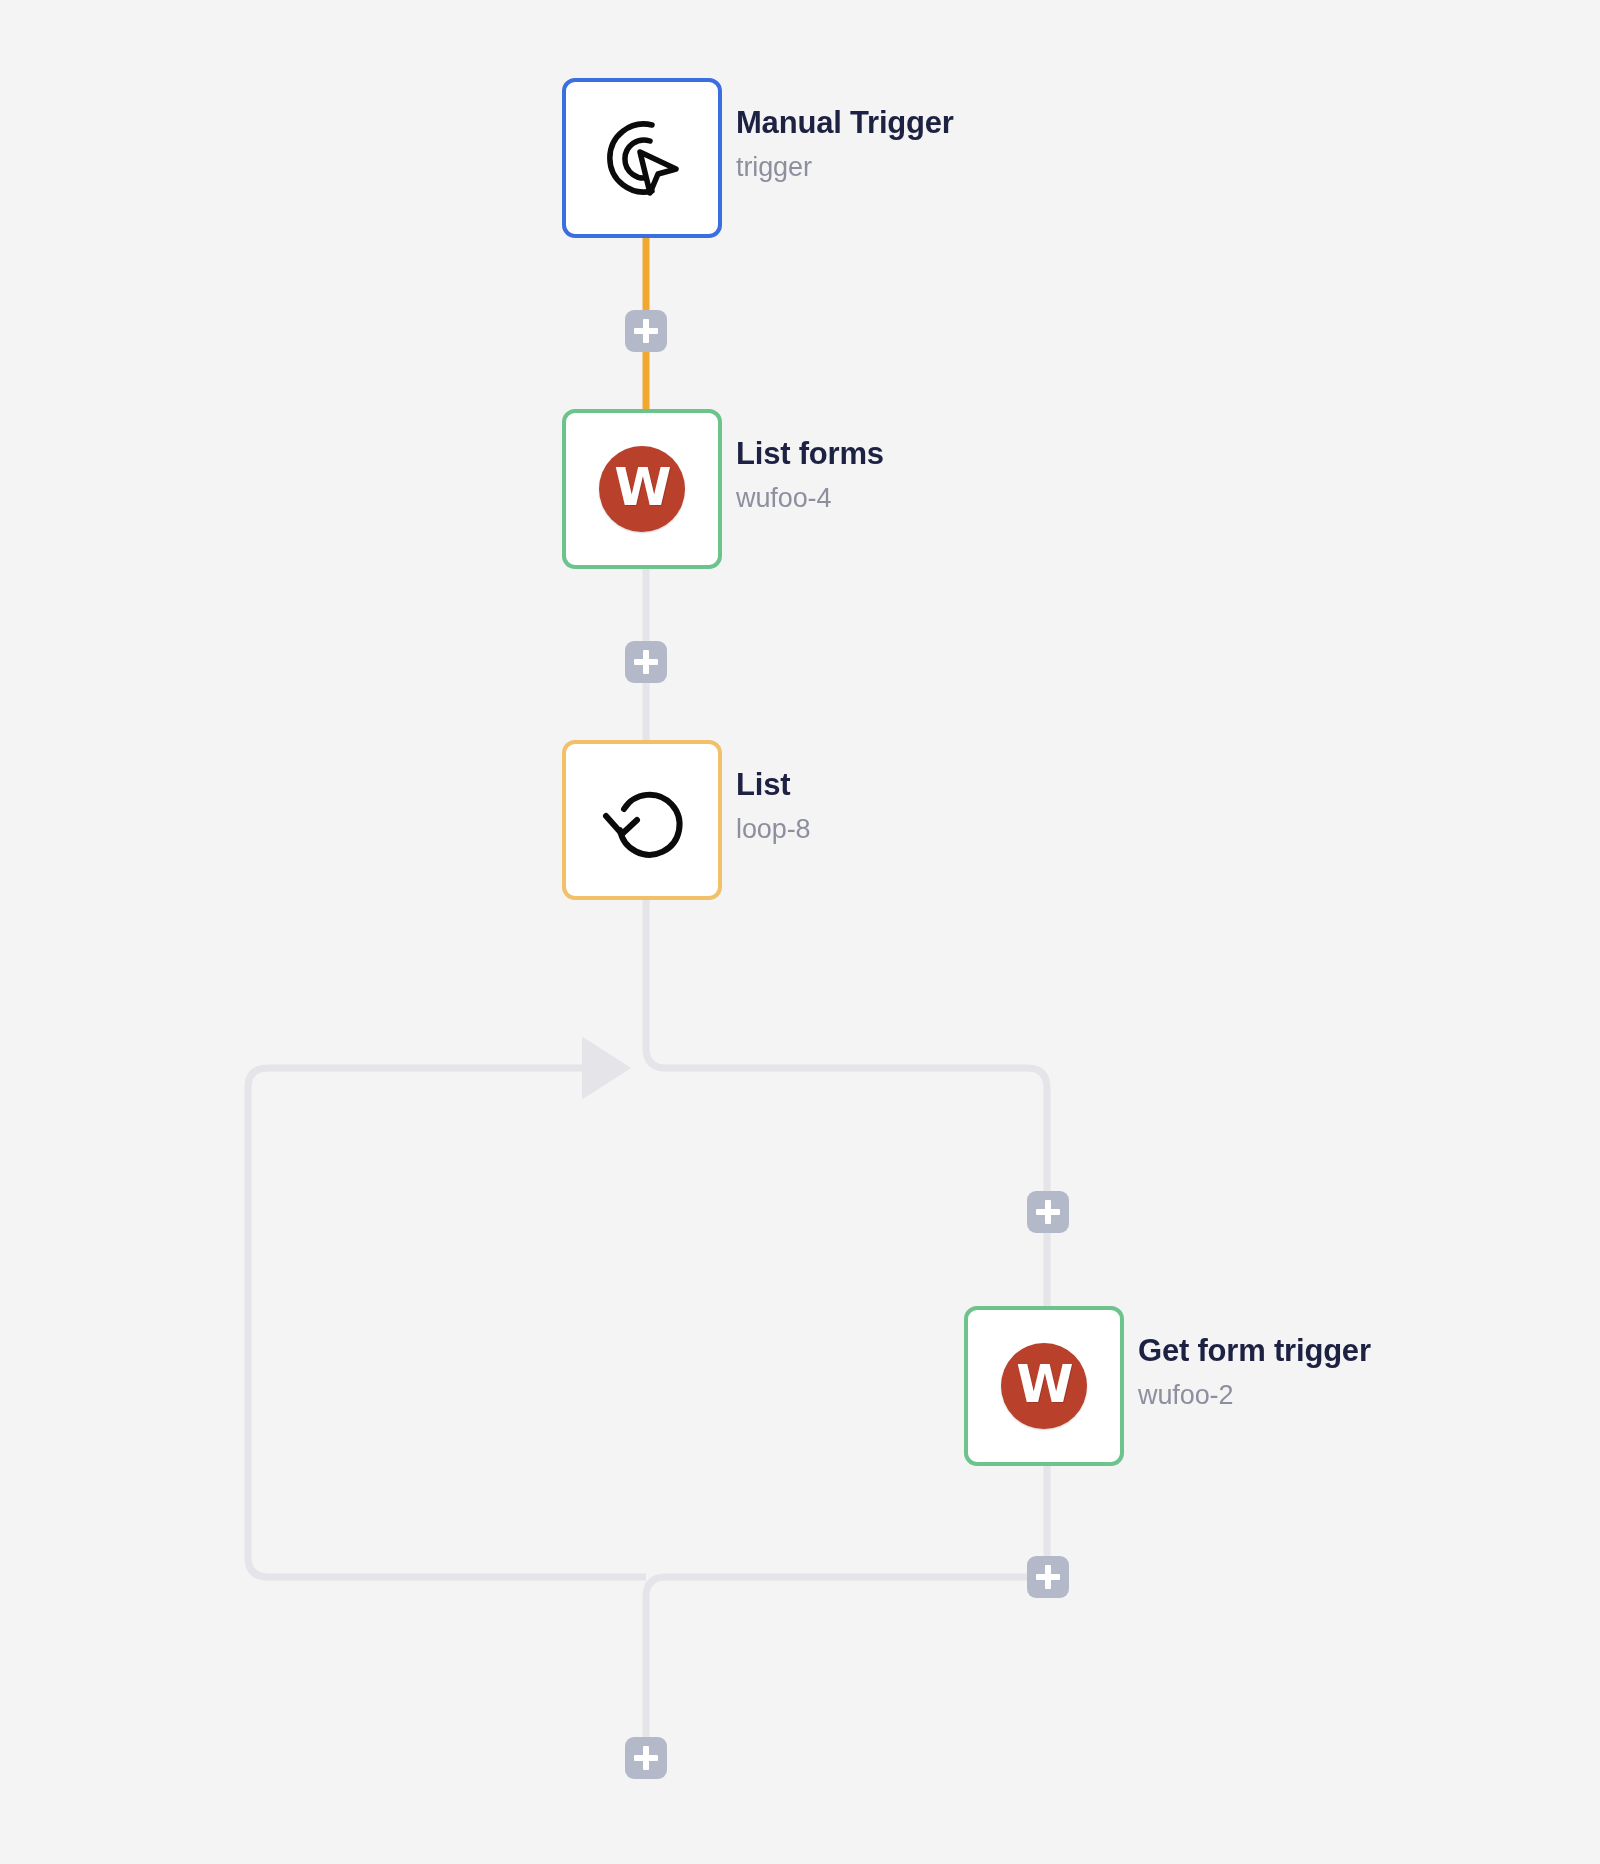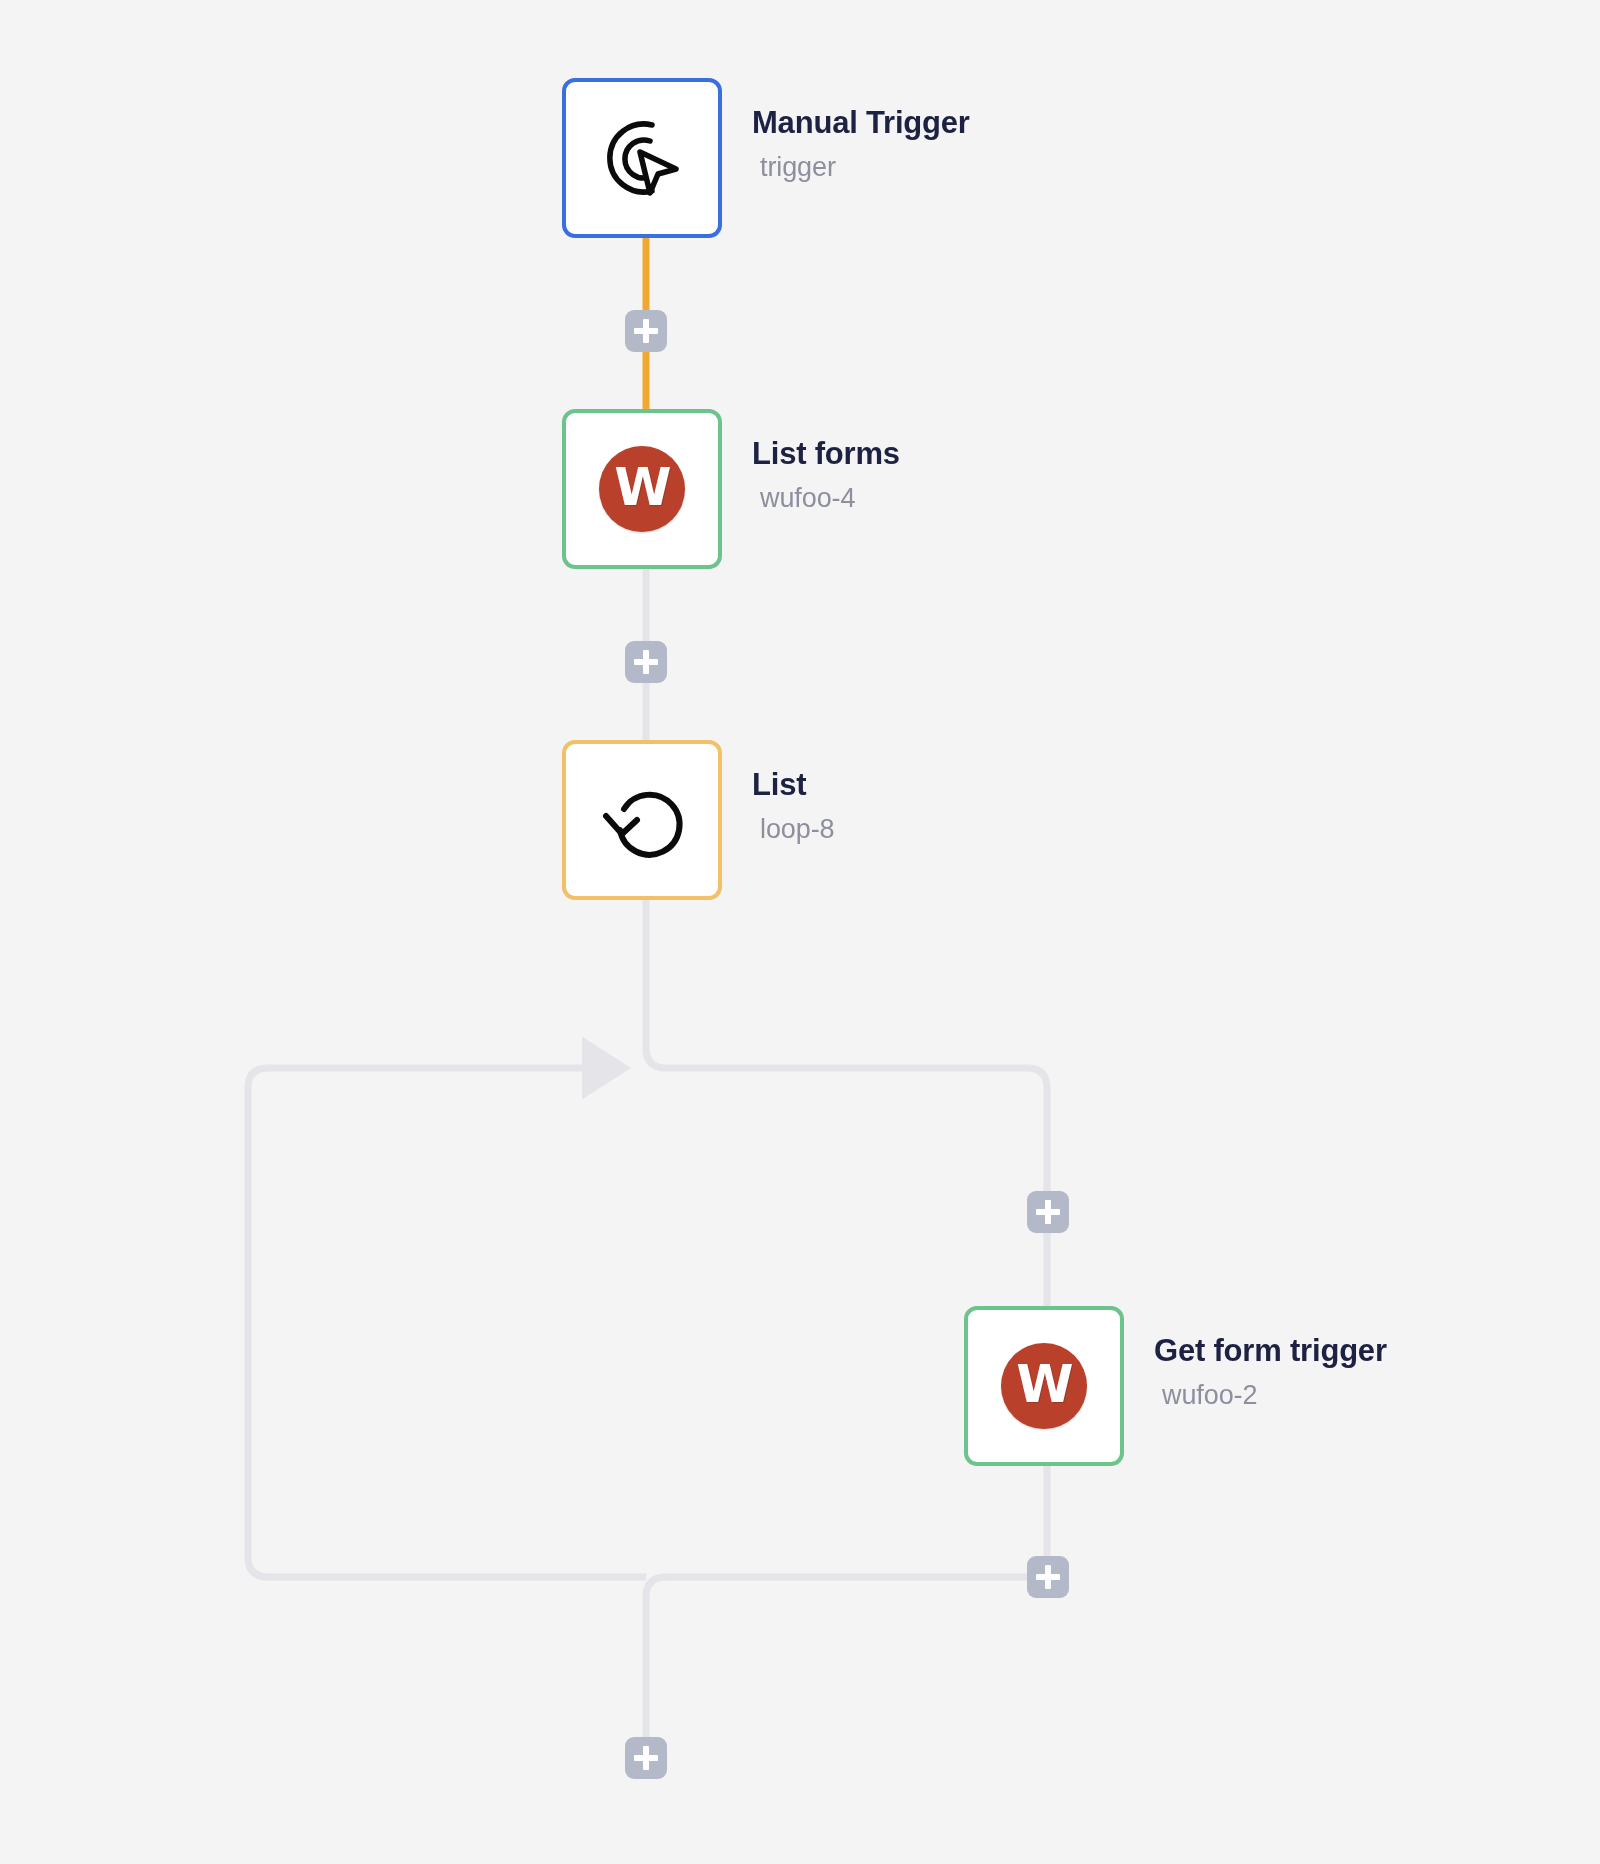--- a/index.html
+++ b/index.html
@@ -45,39 +45,38 @@
     display: flex;
     align-items: center;
     justify-content: center;
   }
   .node-box.accent-blue   { border-color: #3b6fe0; }
   .node-box.accent-green  { border-color: #6cc38c; }
   .node-box.accent-orange { border-color: #f3c06a; }
 
   .node-labels {
     position: absolute;
-    left: 190px;
+    left: 174px;
     top: 26px;
     white-space: nowrap;
   }
   .node-title {
     font-size: 31px;
     font-weight: bold;
     color: #1d2142;
     letter-spacing: -0.2px;
     line-height: 1.22;
   }
   .node-subtitle {
     font-size: 27px;
     font-weight: normal;
     color: #8d8f9e;
     line-height: 1.25;
     margin-top: 9px;
     letter-spacing: -0.1px;
-    margin-left: 8px;
   }
 
   
   .icon-wrap {
     width: 104px;
     height: 104px;
     display: block;
   }
   .wufoo-logo {
     width: 86px;

